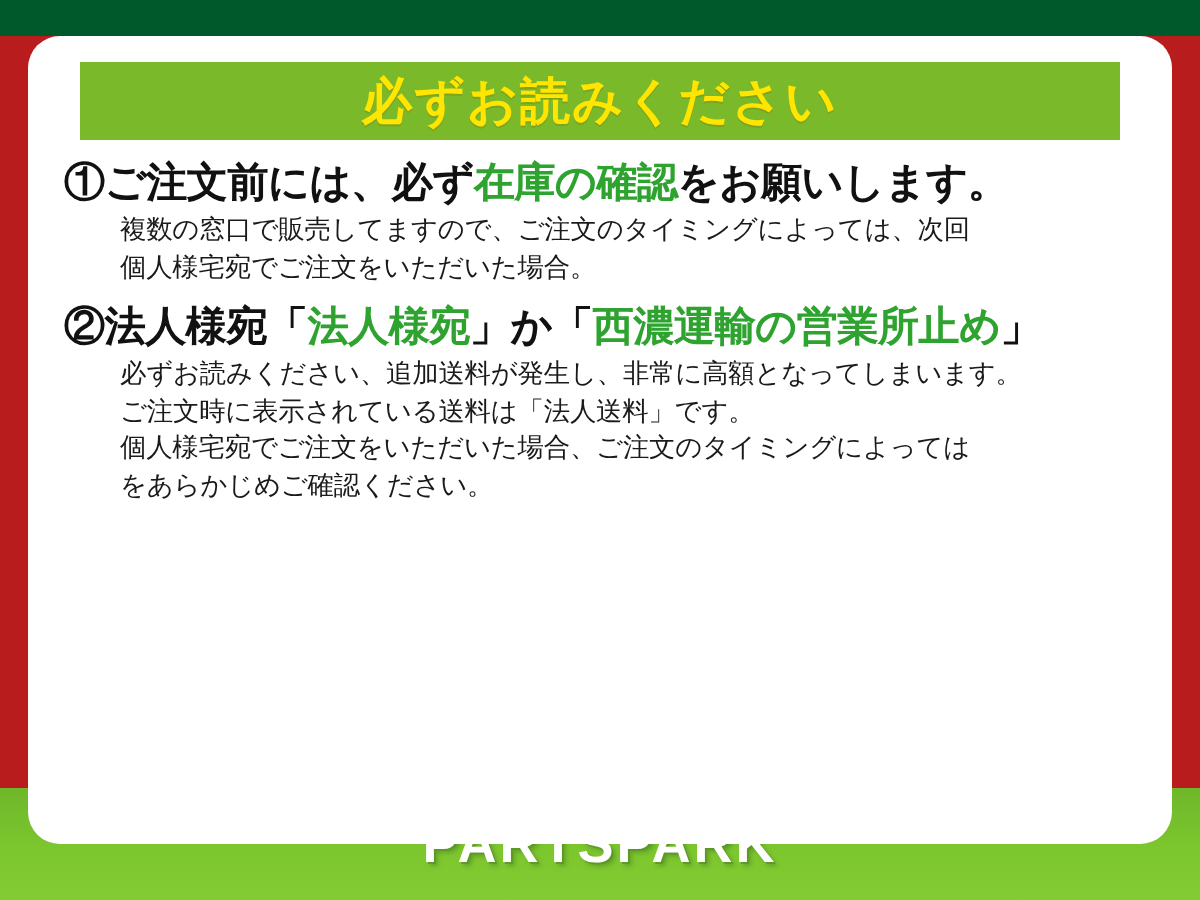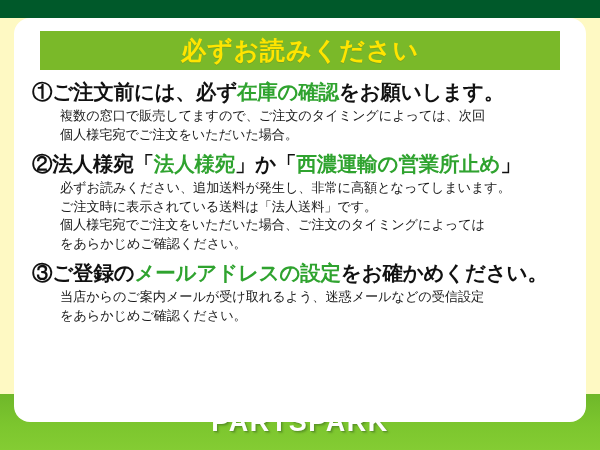--- a/index.html
+++ b/index.html
@@ -13,21 +13,21 @@
     font-family: "Liberation Sans", "DejaVu Sans", sans-serif;
     background: #ffffff;
   }
 
   
   #notice-card {
     position: relative;
     width: 600px;
     height: 450px;
     box-sizing: border-box;
-    background: #fef9c3;          
+    background: #b91c1c;          
     border-top: 18px solid #00592a; 
     overflow: hidden;
   }
 
   
   #footer-bar {
     position: absolute;
     left: 0;
     right: 0;
     bottom: 0;
@@ -140,22 +140,17 @@
         <div class="item">
           <div class="item-heading"><span>②</span><span>法人様宛「</span><span class="hl">法人様宛</span><span>」か「</span><span class="hl">西濃運輸の営業所止め</span><span>」</span></div>
           <div class="item-body">
             <div>必ずお読みください、追加送料が発生し、非常に高額となってしまいます。</div>
             <div>ご注文時に表示されている送料は「法人送料」です。</div>
             <div>個人様宅宛でご注文をいただいた場合、ご注文のタイミングによっては</div>
             <div>をあらかじめご確認ください。</div>
           </div>
         </div>
         <div class="item">
-          <div class="item-heading"><span>③</span><span>ご登録の</span><span class="hl">メールアドレスの設定</span><span>をお確かめください。</span></div>
-          <div class="item-body">
-            <div>当店からのご案内メールが受け取れるよう、迷惑メールなどの受信設定</div>
-            <div>をあらかじめご確認ください。</div>
-          </div>
         </div>
       </div>
 
   </div>
 </div>
 
 </body></html>

